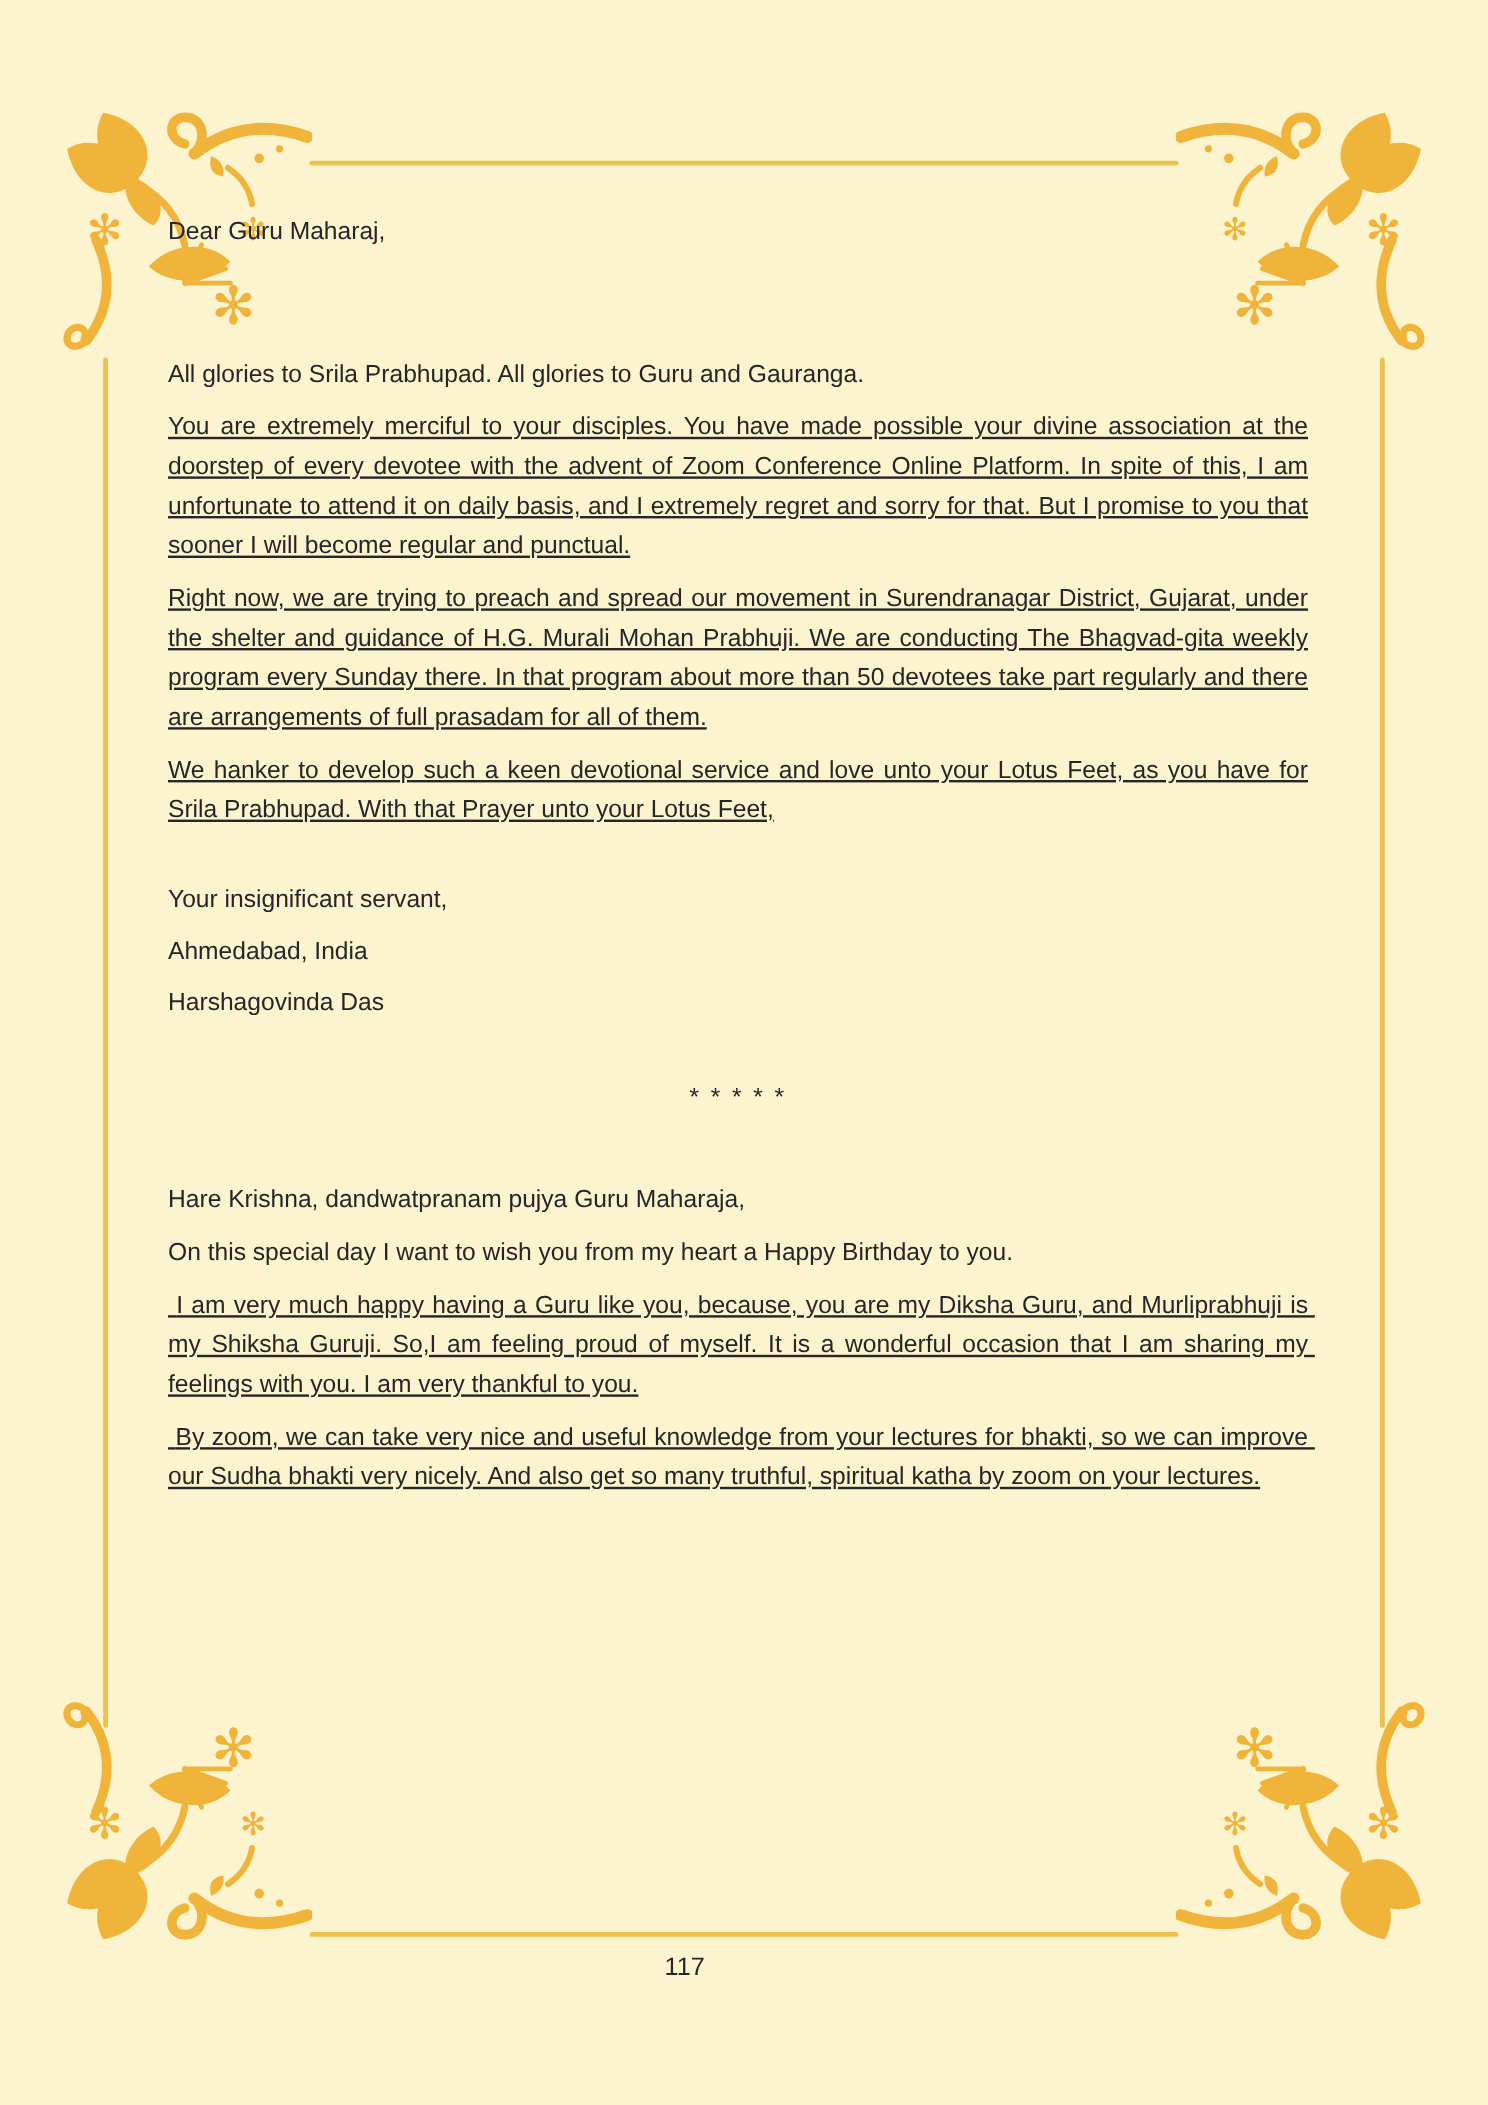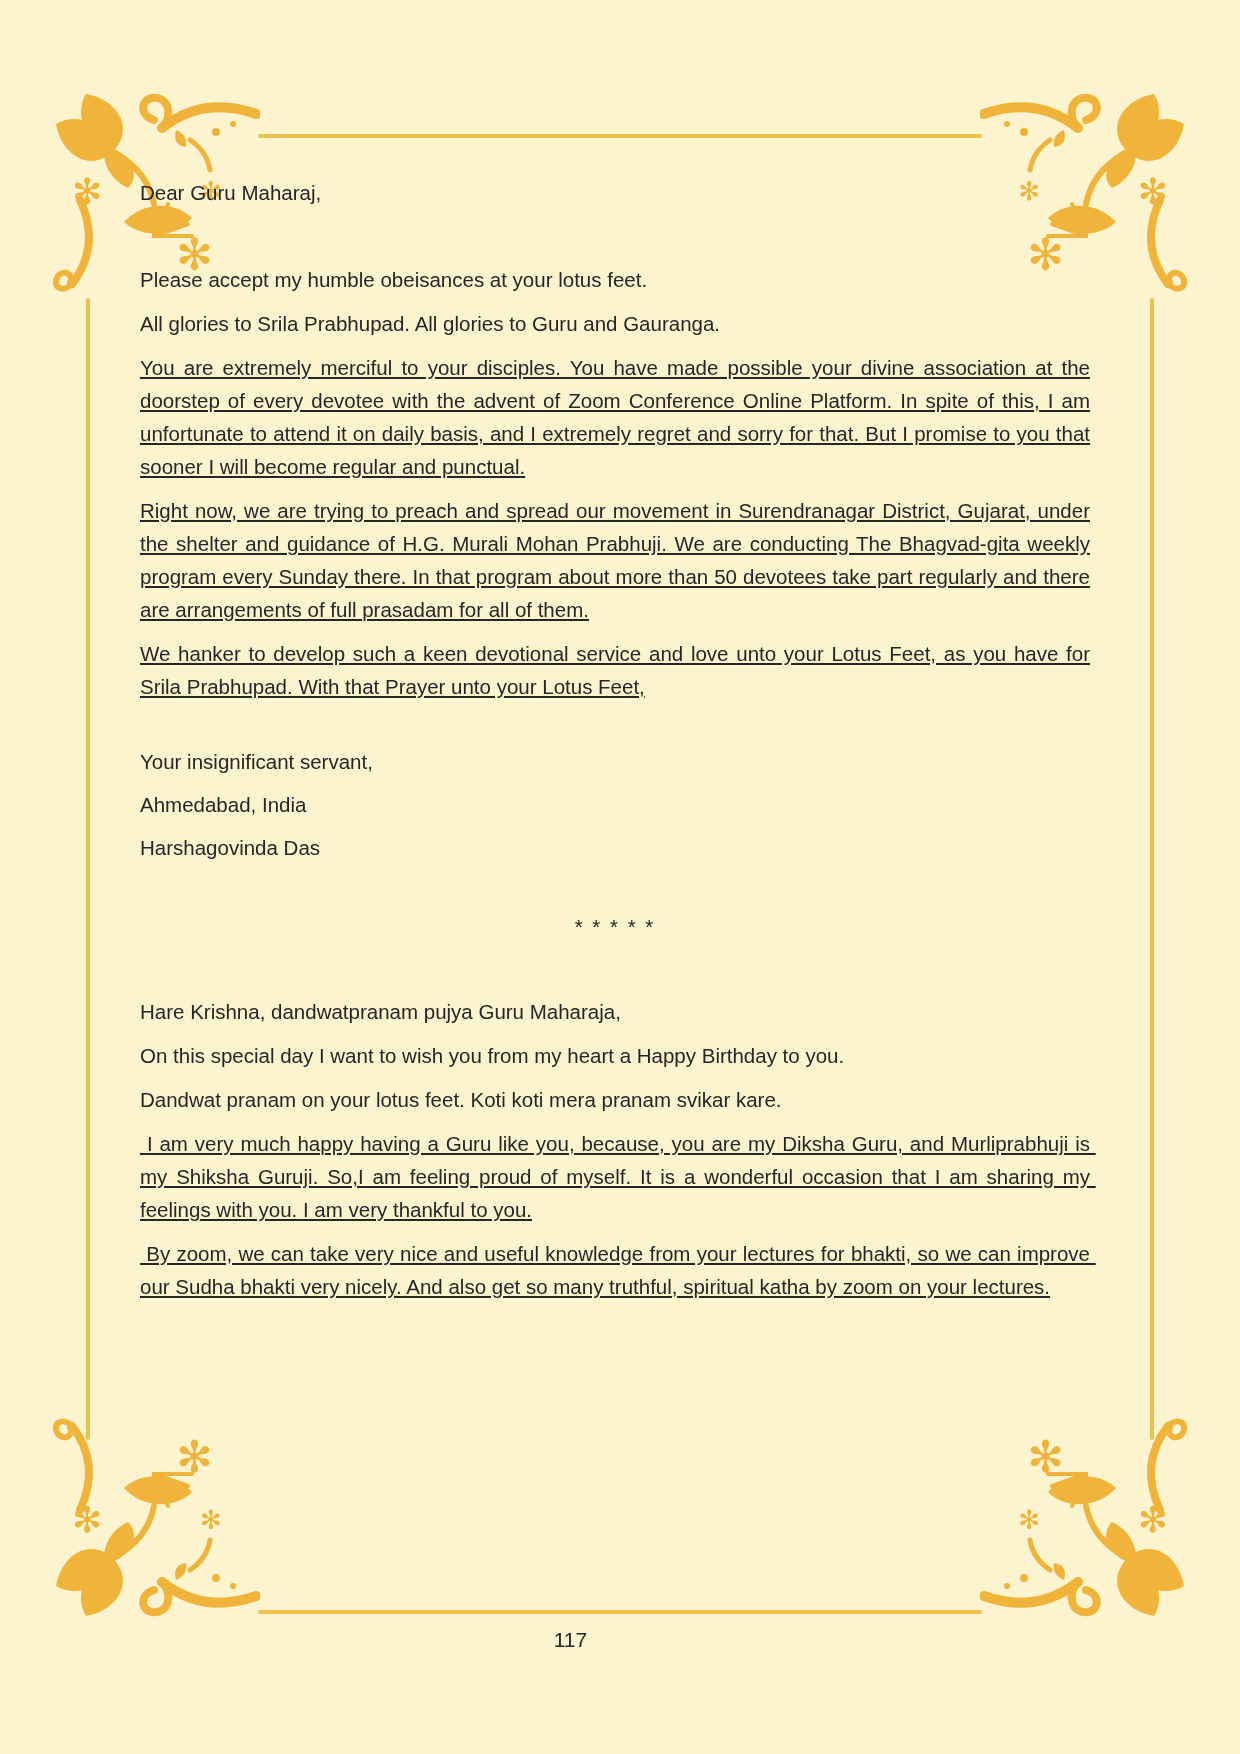--- a/index.html
+++ b/index.html
@@ -30,21 +30,21 @@
   .corner.tl{left:50px;top:88px;}
   .corner.tr{left:980px;top:88px;transform:scaleX(-1);}
   .corner.bl{left:50px;top:1412px;transform:scaleY(-1);}
   .corner.br{left:980px;top:1412px;transform:scale(-1,-1);}
   
   .content{
     position:absolute;left:140px;top:176px;width:950px;
     font-size:20.5px;line-height:33px;
   }
   .content p{margin:0 0 11px 0;}
-  p.salutation{margin-bottom:54px;}
+  p.salutation{margin-bottom:86px;}
   p.just{text-align:justify;text-decoration:underline;}
   p.indented{white-space:pre-wrap;}
   p.pre-signoff{margin-bottom:42px;}
   .signoff p{margin-bottom:10px;}
   p.separator{text-align:center;margin:46px 0 52px 0;letter-spacing:2px;}
   .page-number{
     position:absolute;left:0;top:1628px;width:1141px;
     text-align:center;font-size:21px;
   }
 </style>
@@ -110,35 +110,33 @@
   <div class="corner br">
       <svg>
         <use href="#flourish"></use>
       </svg>
     </div>
 
   <div class="content">
 
     <p class="salutation">Dear Guru Maharaj,</p>
 
-    <p>Please accept my humble obeisances at your lotus feet.</p>
     <p>All glories to Srila Prabhupad. All glories to Guru and Gauranga.</p>
     <p class="just">You are extremely merciful to your disciples. You have made possible your divine association at the doorstep of every devotee with the advent of Zoom Conference Online Platform.  In spite of this, I am unfortunate to attend it on daily basis, and I extremely regret and sorry for that. But I promise to you that sooner I will become regular and punctual.</p>
     <p class="just">Right now, we are trying to preach and spread our movement in Surendranagar District, Gujarat, under the shelter and guidance of H.G. Murali Mohan Prabhuji. We are conducting The Bhagvad-gita weekly program every Sunday there. In that program about more than 50 devotees take part regularly and there are arrangements of full prasadam for all of them.</p>
     <p class="just pre-signoff">We hanker to develop such a keen devotional service and love unto your Lotus Feet, as you have for Srila Prabhupad. With that Prayer unto your Lotus Feet,</p>
 
     <div class="signoff">
       <p>Your insignificant servant,</p>
       <p>Ahmedabad, India</p>
       <p>Harshagovinda Das</p>
     </div>
 
     <p class="separator">* * * * *</p>
 
     <p>Hare Krishna, dandwatpranam pujya Guru Maharaja,</p>
     <p>On this special day I want to wish you from my heart a Happy Birthday to you.</p>
-    <p>Dandwat pranam on your lotus feet. Koti koti mera pranam svikar kare.</p>
     <p class="just indented"> I am very much happy having a Guru like you, because, you are my Diksha Guru, and Murliprabhuji is my Shiksha Guruji. So,I am feeling proud of myself. It is a wonderful occasion that I am sharing my feelings with you. I am very thankful to you.</p>
     <p class="just indented"> By zoom, we can take very nice and useful knowledge from your lectures for bhakti, so we can improve our Sudha bhakti very nicely. And also get so many truthful, spiritual katha by zoom on your lectures.</p>
   </div>
 
   <div class="page-number">117</div>
 </div>
 
 </body></html>

